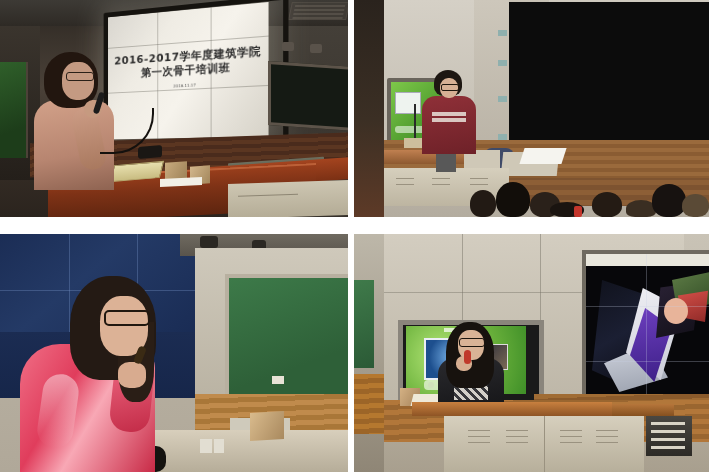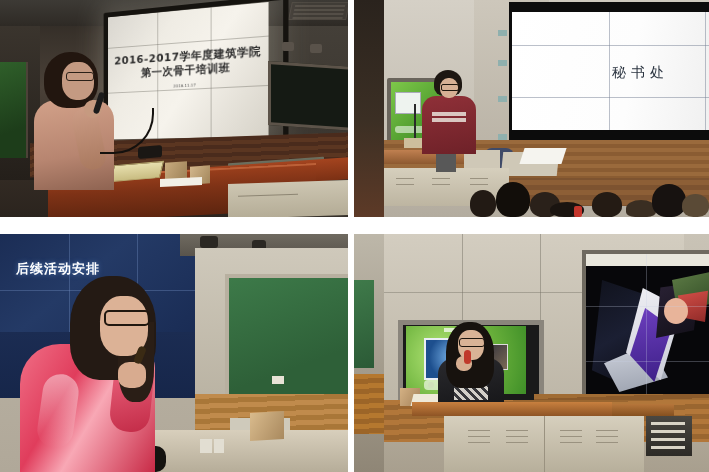--- a/index.html
+++ b/index.html
@@ -315,27 +315,20 @@
       <div class="lay tr-darkL"></div>
       <div class="lay tr-wall"></div>
       <div class="lay tr-wall2"></div>
       <div class="lay tr-proj"></div>
       <div class="lay tr-tab"></div>
       <div class="lay tr-tab2"></div>
       <div class="lay tr-tab3"></div>
       <div class="lay tr-tab4"></div>
 
       <div class="lay tr-screen"></div>
-      <div class="lay tr-white">
-        <div class="gx" style="left:49%"></div>
-          <div class="gx" style="left:98%"></div>
-        <div class="gy" style="top:28%"></div>
-          <div class="gy" style="top:72%"></div>
-        <div class="tr-mi">秘书处</div>
-      </div>
 
       <div class="lay tr-green">
         <div class="lay tr-gwin" style="left:4px;top:10px"></div>
         <div class="lay tr-gdock" style="left:4px;top:44px"></div>
       </div>
 
       <div class="lay tr-backwall"></div>
       <div class="lay tr-stage"></div>
       <div class="lay tr-deskline"></div>
       <div class="lay tr-chair"></div>
@@ -374,21 +367,20 @@
     </div>
   </div>
 
   <div class="panel p-bl">
     <div class="scene">
       <div class="lay bl-bg"></div>
       <div class="lay bl-wall">
         <div class="gx" style="left:33%"></div>
           <div class="gx" style="left:66%"></div>
         <div class="gy" style="top:52%"></div>
-        <div class="bl-wtxt">后续活动安排</div>
       </div>
       <div class="lay bl-wall2"></div>
       <div class="lay bl-ceil"></div>
       <div class="lay bl-cam1"></div>
       <div class="lay bl-cam2"></div>
       <div class="lay bl-rwall"></div>
       <div class="lay bl-board"></div>
       <div class="lay bl-boardclip"></div>
       <div class="lay bl-woodwall"></div>
       <div class="lay bl-eq"></div>

